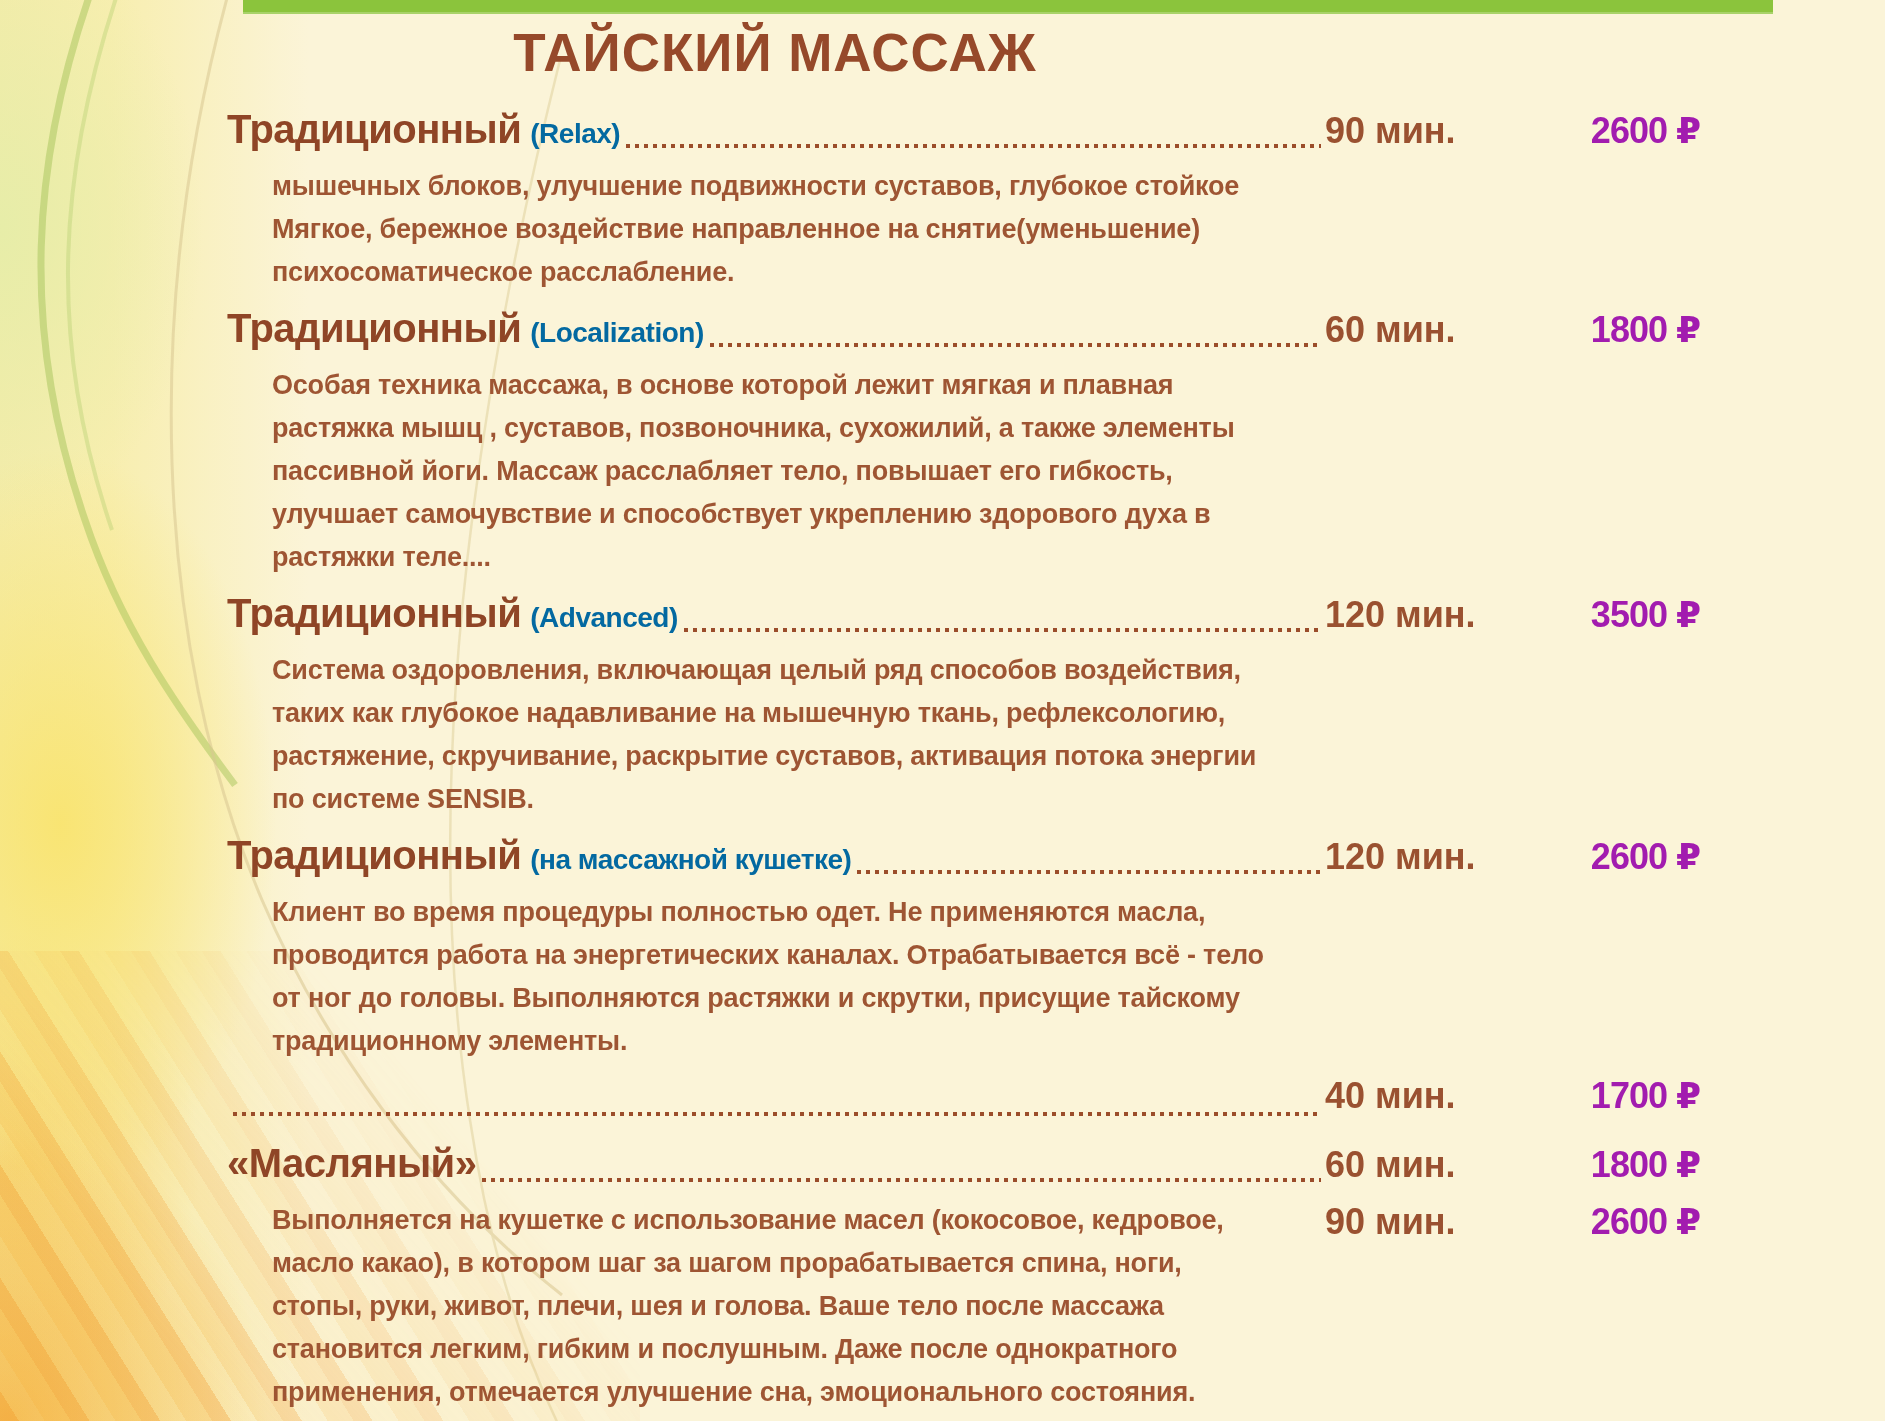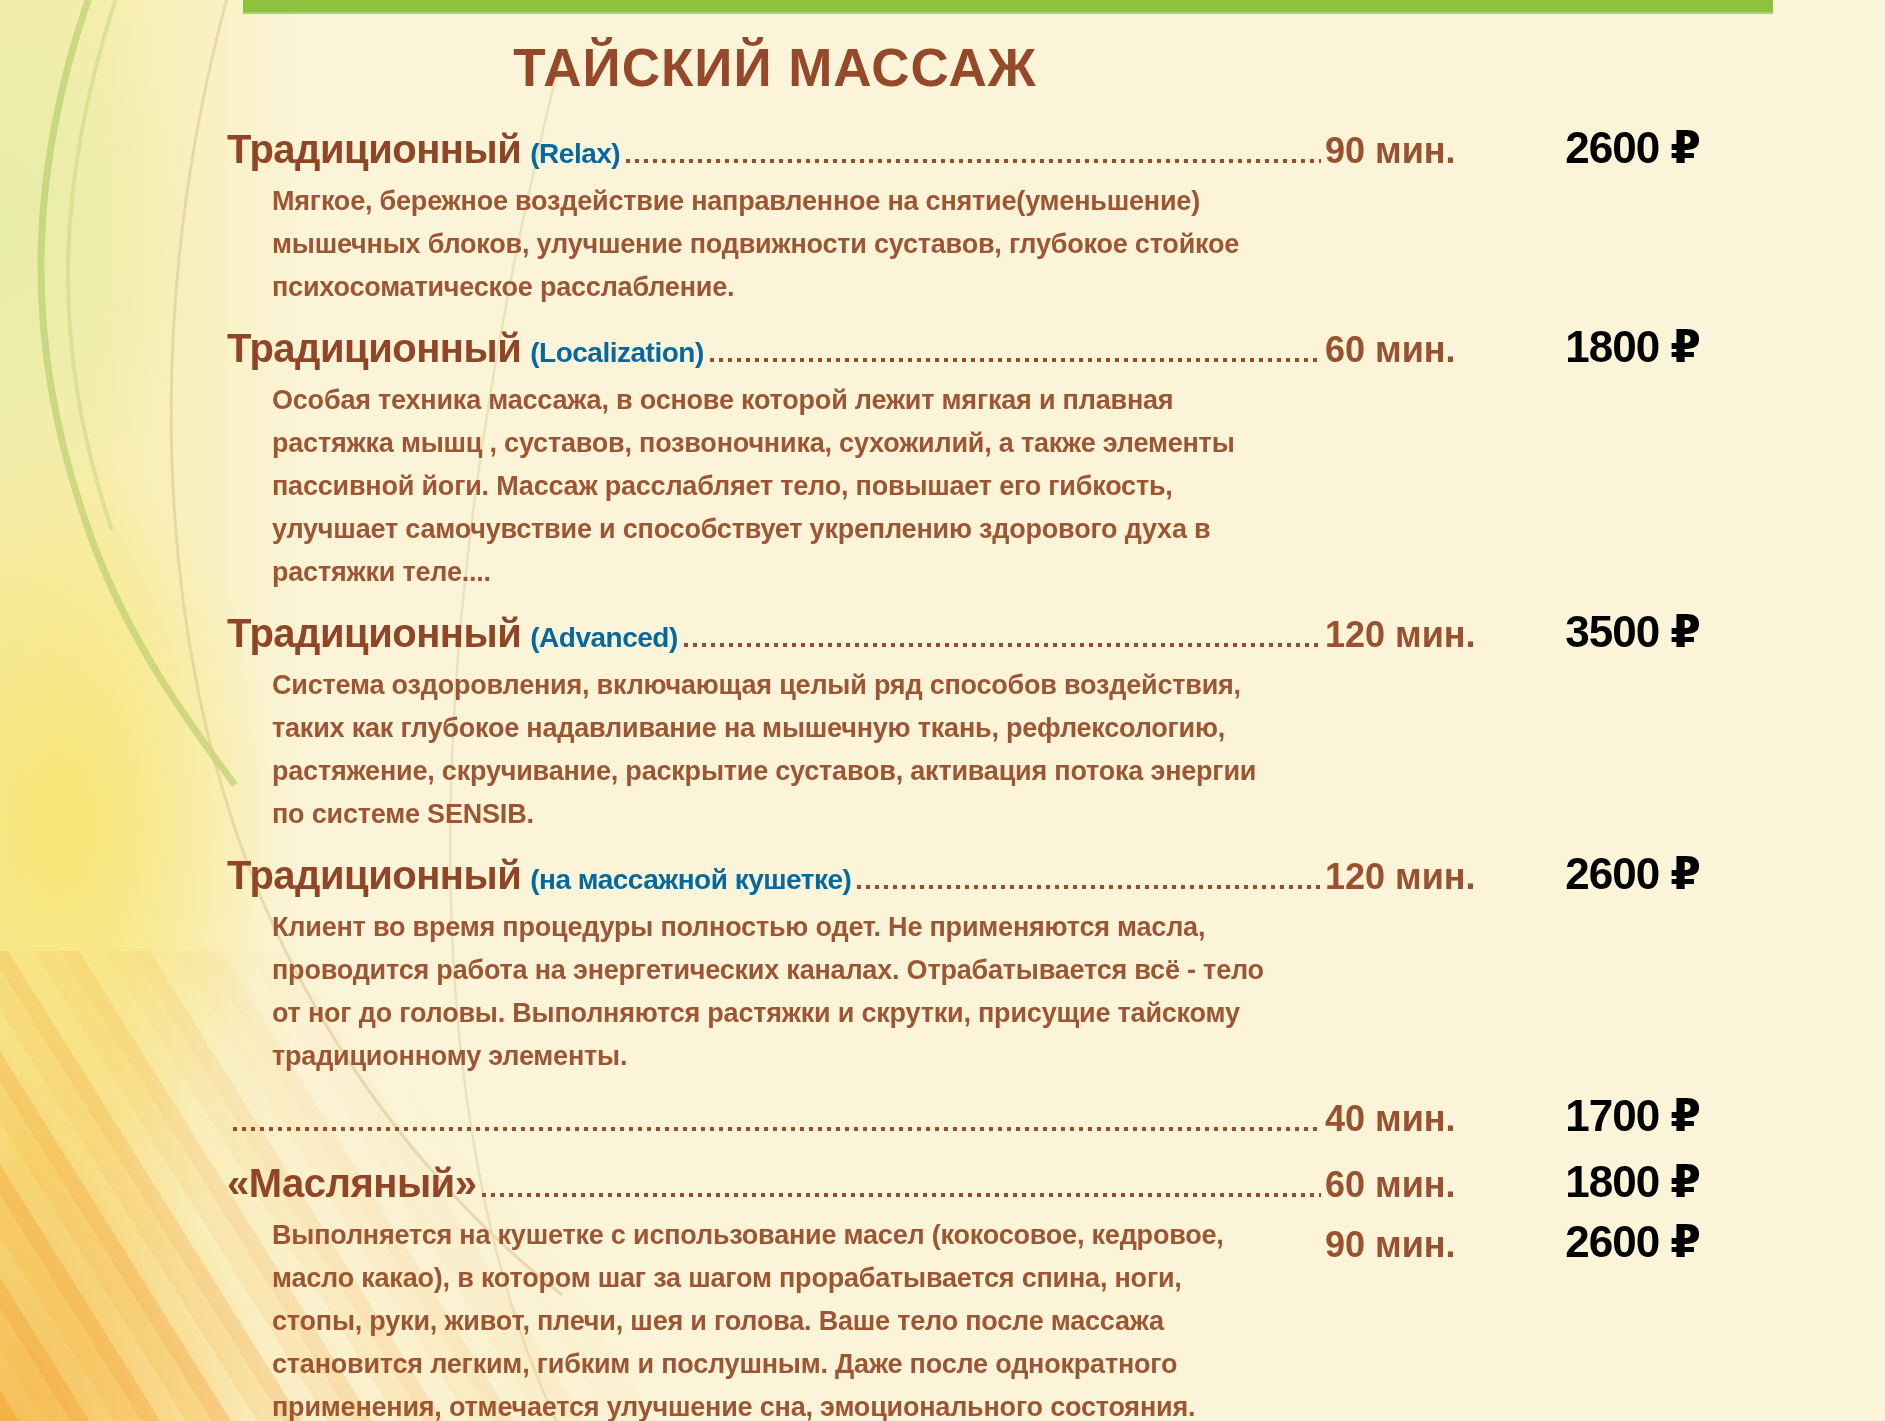--- a/index.html
+++ b/index.html
@@ -28,36 +28,36 @@
     -webkit-mask-image:linear-gradient(50deg,#000 22%,transparent 68%);
             mask-image:linear-gradient(50deg,#000 22%,transparent 68%);
   }
   
   .green-bar{
     position:absolute;top:0;left:243px;width:1530px;height:12px;
     background:#8bc43c;border-bottom:2px solid #a8d269;
   }
   
   .title{
-    position:relative;margin:37px 0 0 180px;width:1190px;text-align:center;
+    position:relative;margin:22px 0 0 180px;width:1190px;text-align:center;
     font-size:53px;font-weight:800;letter-spacing:1px;color:#96492a;
   }
   
   .menu{position:relative;margin:24px 185px 0 190px;}
   .item{position:relative;margin-bottom:12px;margin-left:37px;}
   .row{display:flex;align-items:baseline;height:54px;}
   .name{font-size:40px;font-weight:800;color:#8f4526;white-space:nowrap;letter-spacing:-0.5px;}
   .qual{font-size:28px;font-weight:800;color:#0369a1;margin-left:9px;white-space:nowrap;letter-spacing:-0.5px;}
   .leader{
     flex:1;height:4px;align-self:flex-end;margin:0 4px 13px 6px;
     background:repeating-linear-gradient(90deg,#9b4d2a 0 4px,transparent 4px 9px);
   }
   .dur{width:180px;text-align:left;padding-right:45px;box-sizing:border-box;
        font-size:36px;font-weight:700;color:#9a5130;white-space:nowrap;}
-  .price{width:195px;text-align:right;font-size:44px;font-weight:800;color:#000000;
+  .price{width:195px;text-align:right;font-size:36px;font-weight:800;color:#a21caf;
          letter-spacing:-1px;white-space:nowrap;}
   .desc{margin:4px 0 0 45px;}
   .desc div{font-size:27px;font-weight:700;color:#9e5533;line-height:43px;white-space:nowrap;letter-spacing:-0.2px;}
   .row2{position:absolute;top:60px;right:0;display:flex;align-items:baseline;}
 </style>
 </head>
 <body>
 
 <div class="art">
   <svg width="660" height="1421" viewBox="0 0 660 1421">
@@ -77,22 +77,22 @@
 
   <section class="item">
     <div class="row">
       <span class="name">Традиционный</span>
       <span class="qual">(Relax)</span>
       <span class="leader"></span>
       <span class="dur">90 мин.</span>
       <span class="price">2600 ₽</span>
     </div>
     <div class="desc">
+      <div>мышечных блоков, улучшение подвижности суставов, глубокое стойкое</div>
       <div>Мягкое, бережное воздействие направленное на снятие(уменьшение)</div>
-      <div>мышечных блоков, улучшение подвижности суставов, глубокое стойкое</div>
       <div>психосоматическое расслабление.</div>
     </div>
   </section>
 
   <section class="item">
     <div class="row">
       <span class="name">Традиционный</span>
       <span class="qual">(Localization)</span>
       <span class="leader"></span>
       <span class="dur">60 мин.</span>

